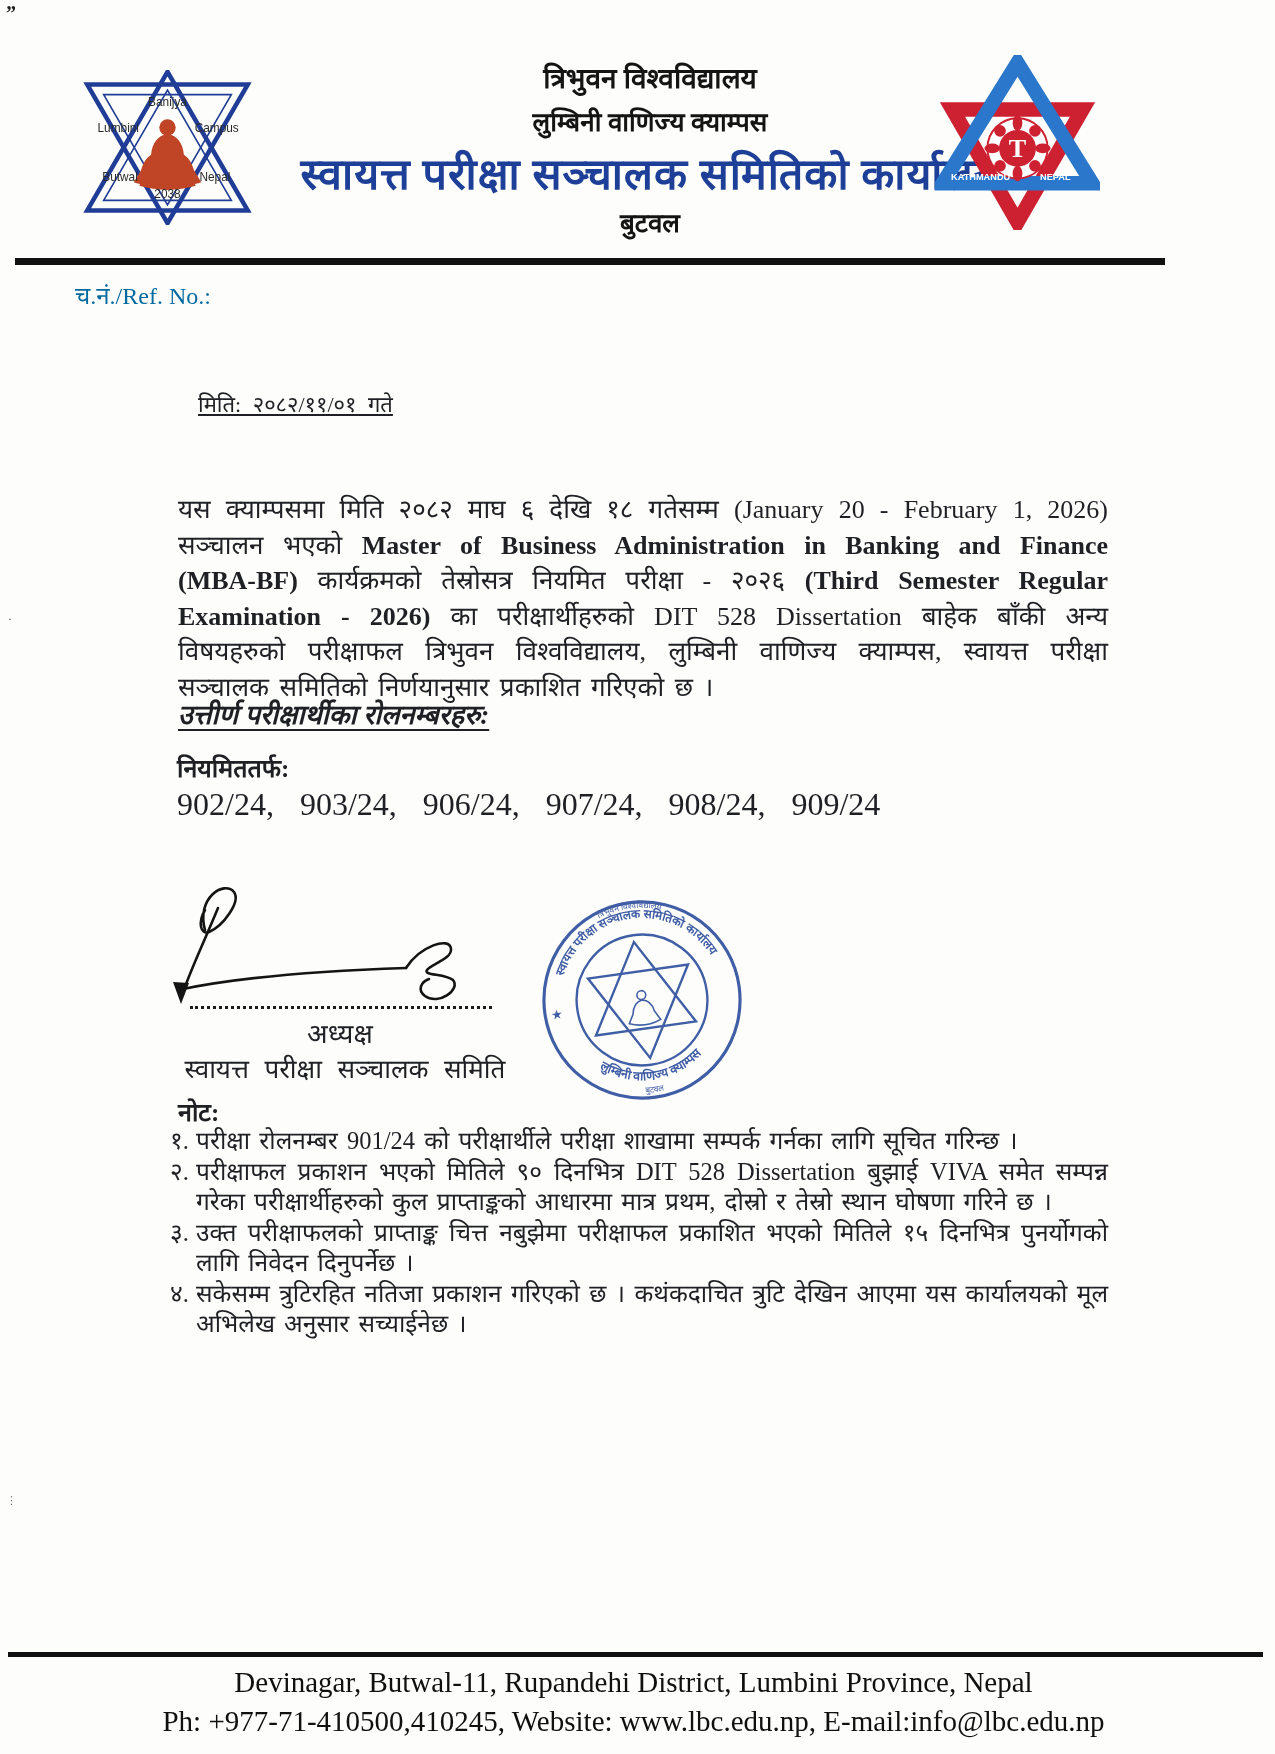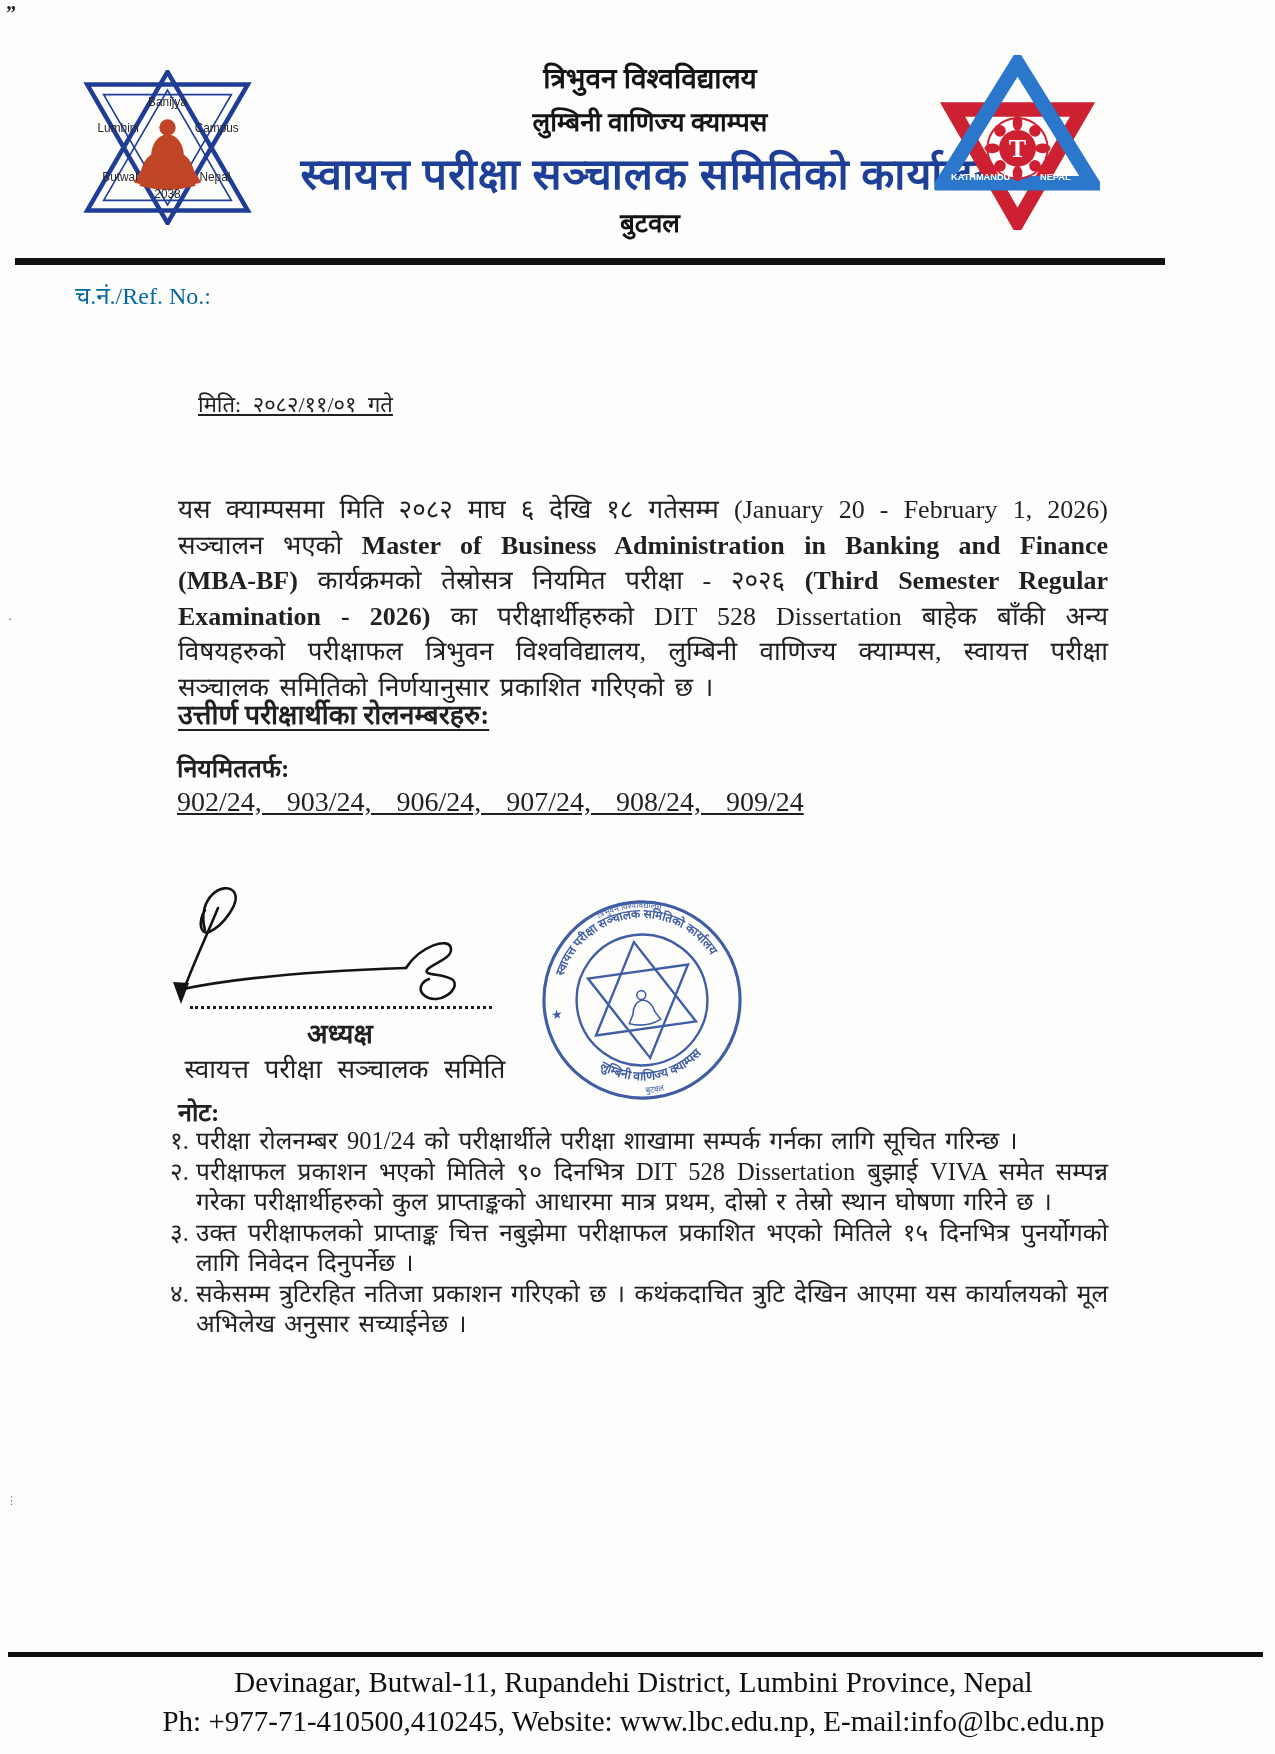--- a/index.html
+++ b/index.html
@@ -24,29 +24,29 @@
   
   .refno{position:absolute; left:75px; top:278px; font-size:24px; color:#0369a1;}
   .dateline{position:absolute; left:198px; top:388px; font-size:22px; word-spacing:6px;text-decoration:underline;}
   .para{
     position:absolute; left:178px; top:492px; width:930px;
     font-size:26px; line-height:35.5px; text-align:justify; word-spacing:4px;
   }
   .para b{font-family:"Liberation Serif","DejaVu Serif",serif;}
   .sec-head{
     position:absolute; left:178px; top:695px; font-size:27px; font-weight:bold;
-    text-decoration:underline; text-underline-offset:5px;
+    text-decoration:underline; text-underline-offset:5px;font-style:italic;
   }
   .cat-label{position:absolute; left:177px; top:750px; font-size:25px;font-weight:bold;}
-  .rolls{position:absolute; left:177px; top:786px; font-size:28px; word-spacing:18px;text-decoration:underline;}
+  .rolls{position:absolute; left:177px; top:786px; font-size:32px; word-spacing:18px;}
   
   .sig-svg{position:absolute; left:148px; top:878px;}
   .dotline{position:absolute; left:190px; top:990px; width:302px; height:16px;
            border-bottom:3px dotted #1c1c1c;}
-  .sig-title{position:absolute; left:240px; top:1014px; width:200px; text-align:center; font-size:27px;font-weight:bold;}
+  .sig-title{position:absolute; left:240px; top:1014px; width:200px; text-align:center; font-size:27px;}
   .sig-committee{position:absolute; left:170px; top:1050px; width:350px; text-align:center;
                  font-size:26px; word-spacing:9px;}
   .stamp{position:absolute; left:538px; top:896px; width:208px; height:208px;
          transform:rotate(-8deg); opacity:.92;}
   
   .notes-head{position:absolute; left:178px; top:1094px; font-size:25px; font-weight:bold;}
   .notes{position:absolute; left:170px; top:1126px; width:938px; font-size:24.5px; line-height:30.5px;}
   .notes ol{list-style:none; margin:0; padding:0;}
   .notes li{position:relative; padding-left:26px; text-align:justify; word-spacing:3px;}
   .notes .num{position:absolute; left:0; top:0;}

